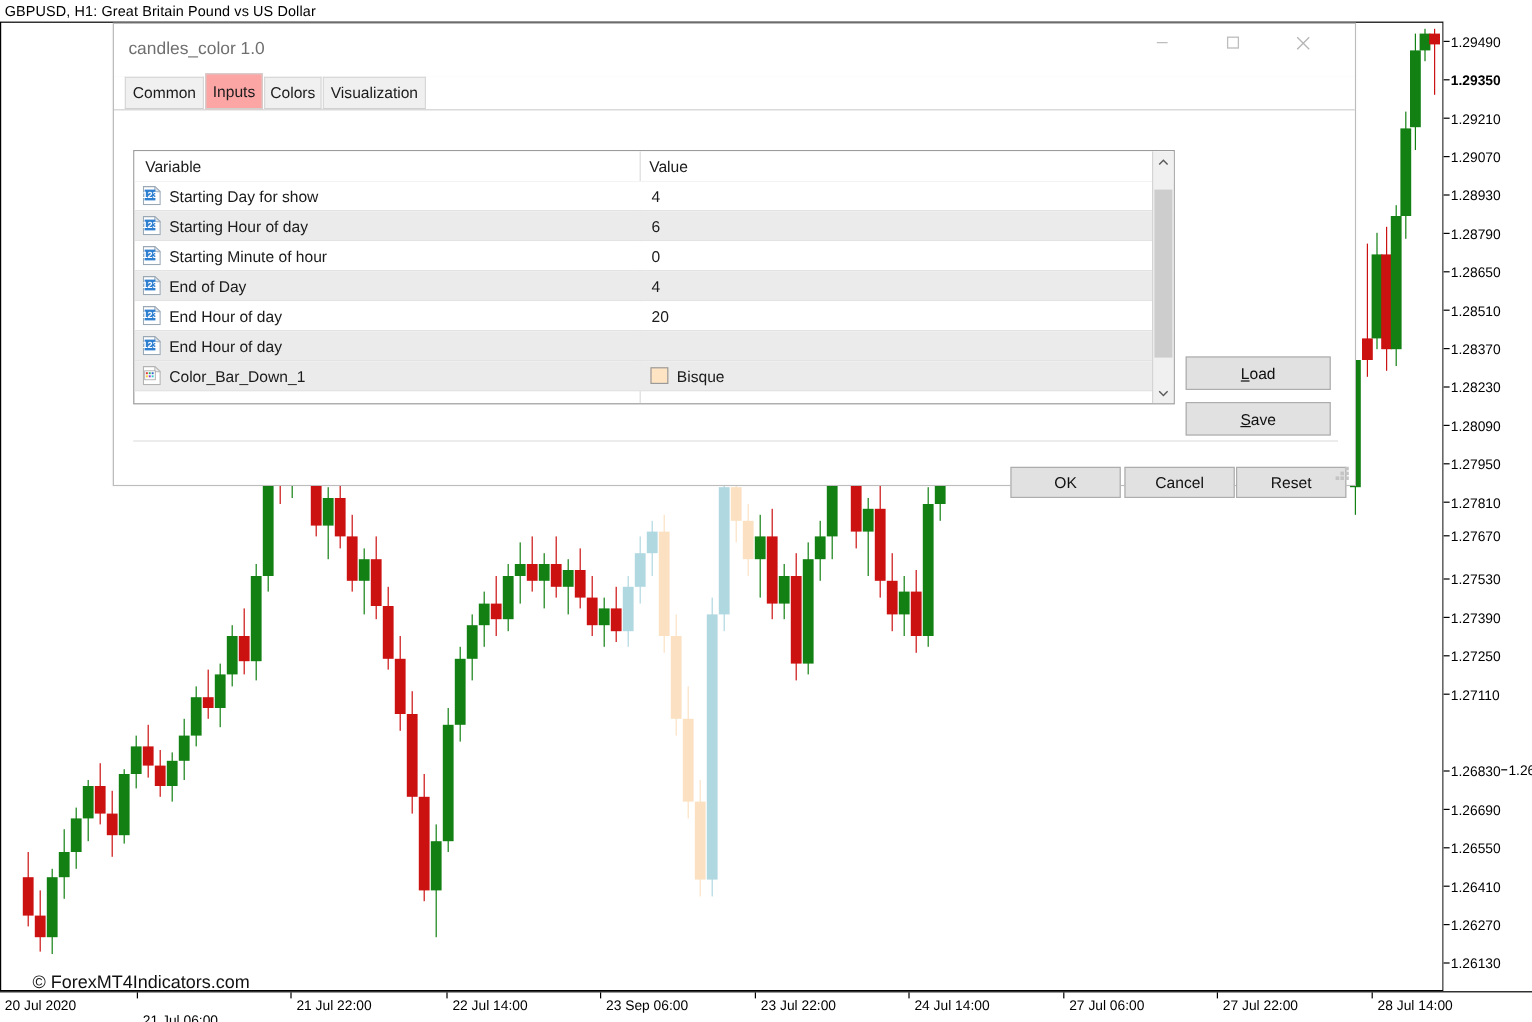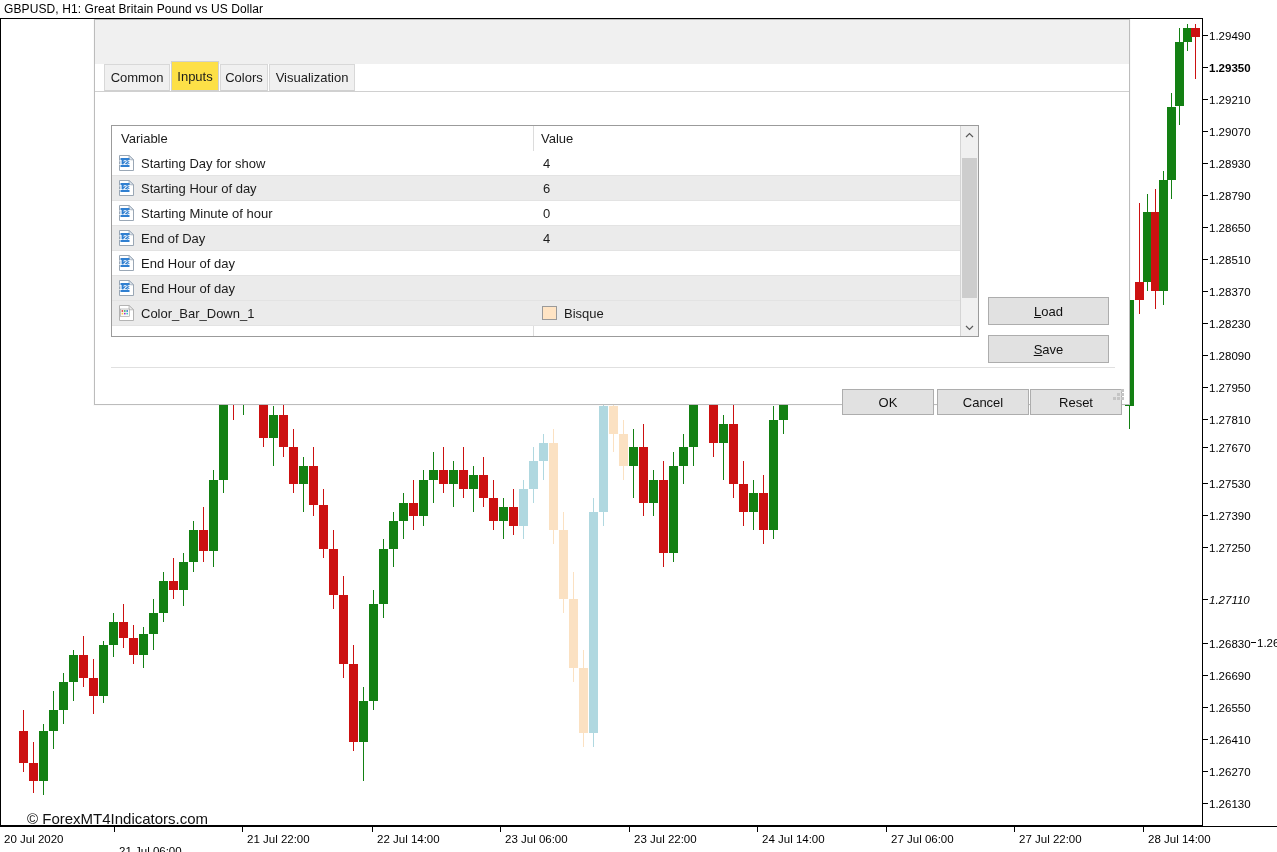--- a/index.html
+++ b/index.html
@@ -100,21 +100,21 @@
     position:absolute;top:0;height:27px;
     display:flex;align-items:center;justify-content:center;
     font-size:13px;color:#1b1b1b;
     background:#f0f0f0;
     border:1px solid #d8d8d8;
     border-bottom:1px solid #d0d0d0;
     box-sizing:border-box;
     padding:0 9px;
   }
   .tab.active{
-    background:#fde047;
+    background:#fca5a5;
     border-bottom:1px solid #ffffff;
     top:-3px;height:30px;
     border-color:#d0d0d0;
     z-index:3;
   }
 
   #dialog-body{
     position:absolute;left:0;top:71px;right:0;bottom:0;
     background:#ffffff;
     border-top:1px solid #d0d0d0;
@@ -596,55 +596,75 @@
       <div class="price-tick" style="top: 236px;"><span class="dash"></span><span>1.28510</span></div>
       <div class="price-tick" style="top: 268px;"><span class="dash"></span><span>1.28370</span></div>
       <div class="price-tick" style="top: 300px;"><span class="dash"></span><span>1.28230</span></div>
       <div class="price-tick" style="top: 332px;"><span class="dash"></span><span>1.28090</span></div>
       <div class="price-tick" style="top: 364px;"><span class="dash"></span><span>1.27950</span></div>
       <div class="price-tick" style="top: 396px;"><span class="dash"></span><span>1.27810</span></div>
       <div class="price-tick" style="top: 424px;"><span class="dash"></span><span>1.27670</span></div>
       <div class="price-tick" style="top: 460px;"><span class="dash"></span><span>1.27530</span></div>
       <div class="price-tick" style="top: 492px;"><span class="dash"></span><span>1.27390</span></div>
       <div class="price-tick" style="top: 524px;"><span class="dash"></span><span>1.27250</span></div>
-      <div class="price-tick" style="top: 576px; font-style: italic;"><span class="dash"></span><span>1.27110</span></div>
+      <div class="price-tick" style="top: 556px;"><span class="dash"></span><span>1.27110</span></div>
       <div class="price-tick" style="top: 619px; margin-left: 48px;"><span class="dash"></span><span>1.26970</span></div>
       <div class="price-tick" style="top: 620px;"><span class="dash"></span><span>1.26830</span></div>
       <div class="price-tick" style="top: 652px;"><span class="dash"></span><span>1.26690</span></div>
       <div class="price-tick" style="top: 684px;"><span class="dash"></span><span>1.26550</span></div>
       <div class="price-tick" style="top: 716px;"><span class="dash"></span><span>1.26410</span></div>
       <div class="price-tick" style="top: 748px;"><span class="dash"></span><span>1.26270</span></div>
       <div class="price-tick" style="top: 780px;"><span class="dash"></span><span>1.26130</span></div>
     </div>
 
   <div id="time-axis">
       <div class="time-tick" style="left: 4px;">20 Jul 2020</div>
       <div class="time-tick" style="left: 119px; margin-top: 12px;">21 Jul 06:00</div>
       <div class="time-sep" style="left: 114px;"></div>
       <div class="time-tick" style="left: 247px;">21 Jul 22:00</div>
       <div class="time-sep" style="left: 242px;"></div>
       <div class="time-tick" style="left: 377px;">22 Jul 14:00</div>
       <div class="time-sep" style="left: 372px;"></div>
-      <div class="time-tick" style="left: 505px;">23 Jul 06:00</div>
+      <div class="time-tick" style="left: 505px;">23 Sep 06:00</div>
       <div class="time-sep" style="left: 500px;"></div>
       <div class="time-tick" style="left: 634px;">23 Jul 22:00</div>
       <div class="time-sep" style="left: 629px;"></div>
       <div class="time-tick" style="left: 762px;">24 Jul 14:00</div>
       <div class="time-sep" style="left: 757px;"></div>
       <div class="time-tick" style="left: 891px;">27 Jul 06:00</div>
       <div class="time-sep" style="left: 886px;"></div>
       <div class="time-tick" style="left: 1019px;">27 Jul 22:00</div>
       <div class="time-sep" style="left: 1014px;"></div>
       <div class="time-tick" style="left: 1148px;">28 Jul 14:00</div>
       <div class="time-sep" style="left: 1143px;"></div>
     </div>
 </div>
 
 <div id="props-dialog">
 
+  <div id="dialog-titlebar">
+    <div id="dialog-title">candles_color 1.0</div>
+
+    <div class="win-btn" id="btn-minimize">
+      <svg class="win-glyph" width="11" height="11" viewBox="0 0 11 11">
+        <line x1="1" y1="5.5" x2="10" y2="5.5" stroke="#bdbdbd" stroke-width="1.1"></line>
+      </svg>
+    </div>
+    <div class="win-btn" id="btn-maximize">
+      <svg class="win-glyph" width="11" height="11" viewBox="0 0 11 11">
+        <rect x="1" y="1" width="9" height="9" fill="none" stroke="#bdbdbd" stroke-width="1.1"></rect>
+      </svg>
+    </div>
+    <div class="win-btn" id="btn-close">
+      <svg class="win-glyph" width="12" height="12" viewBox="0 0 12 12">
+        <line x1="1" y1="1" x2="11" y2="11" stroke="#b5b5b5" stroke-width="1.1"></line>
+        <line x1="11" y1="1" x2="1" y2="11" stroke="#b5b5b5" stroke-width="1.1"></line>
+      </svg>
+    </div>
+  </div>
 
   <div id="tabstrip">
       <div class="tab" style="left: 9px; width: 66px;">
         <span>Common</span>
       </div>
       <div class="tab active" style="left: 76px; width: 48px;">
         <span>Inputs</span>
       </div>
       <div class="tab" style="left: 125px; width: 48px;">
         <span>Colors</span>
@@ -722,20 +742,23 @@
           <div class="grid-row odd">
             <div class="cell-var">
               <span class="var-icon"><svg width="15" height="16" viewBox="0 0 15 16">
                   <path d="M0.5 0.5 H10 L14.5 4.5 V15.5 H0.5 Z" fill="#ffffff" stroke="#9aa7b5" stroke-width="1"></path>
                   <path d="M10 0.5 L14.5 4.8 H10 Z" fill="#dfe7ef" stroke="#9aa7b5" stroke-width="0.8"></path>
                   <rect x="1.5" y="3" width="9" height="9" fill="#2f7fd1"></rect>
                   <text x="6" y="10.2" font-family="Liberation Sans, sans-serif" font-size="7.5" fill="#ffffff" text-anchor="middle" font-weight="bold">123</text>
                 </svg></span>
               <span class="var-label">End Hour of day</span>
             </div>
+            <div class="cell-val">
+              <span class="val-text">20</span>
+            </div>
           </div>
           <div class="grid-row even">
             <div class="cell-var">
               <span class="var-icon"><svg width="15" height="16" viewBox="0 0 15 16">
                   <path d="M0.5 0.5 H10 L14.5 4.5 V15.5 H0.5 Z" fill="#ffffff" stroke="#9aa7b5" stroke-width="1"></path>
                   <path d="M10 0.5 L14.5 4.8 H10 Z" fill="#dfe7ef" stroke="#9aa7b5" stroke-width="0.8"></path>
                   <rect x="1.5" y="3" width="9" height="9" fill="#2f7fd1"></rect>
                   <text x="6" y="10.2" font-family="Liberation Sans, sans-serif" font-size="7.5" fill="#ffffff" text-anchor="middle" font-weight="bold">123</text>
                 </svg></span>
               <span class="var-label">End Hour of day</span>

